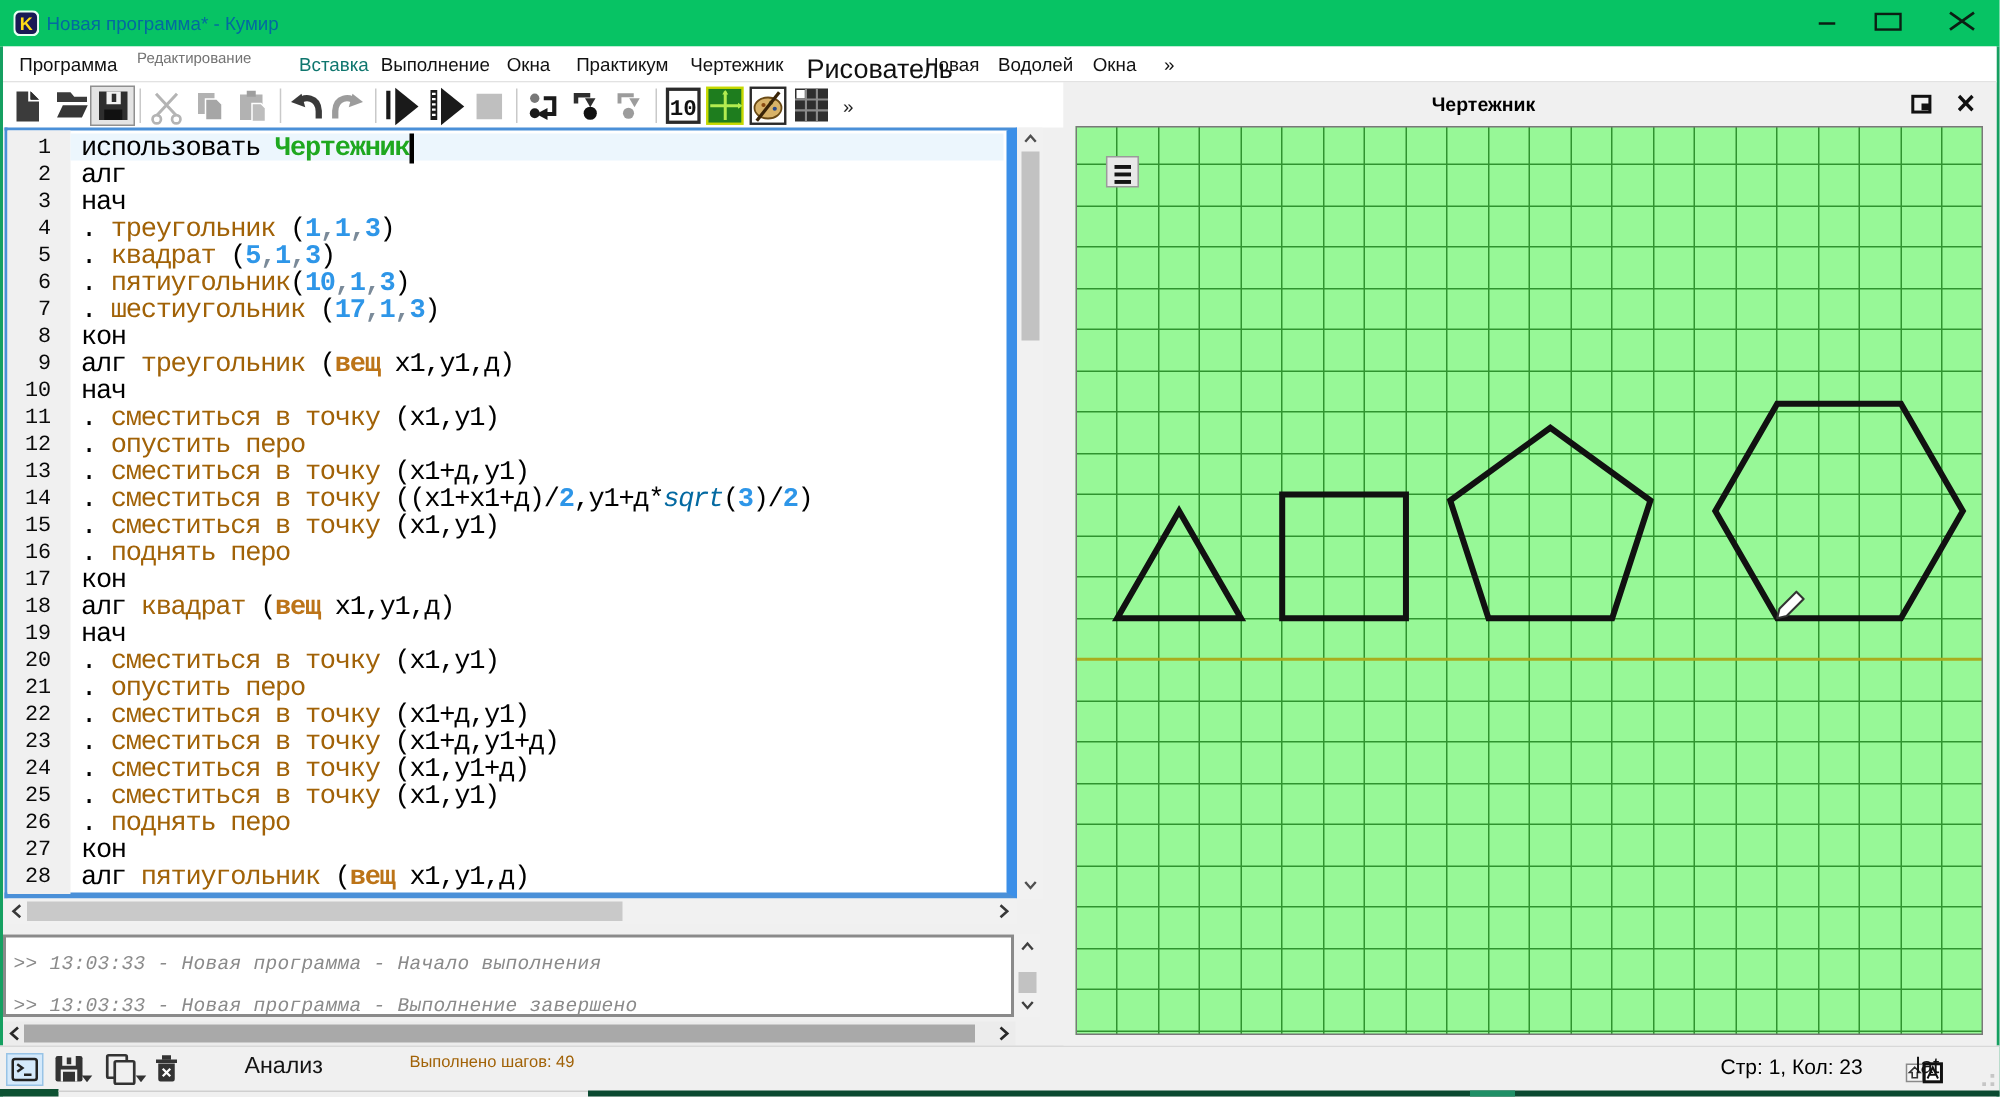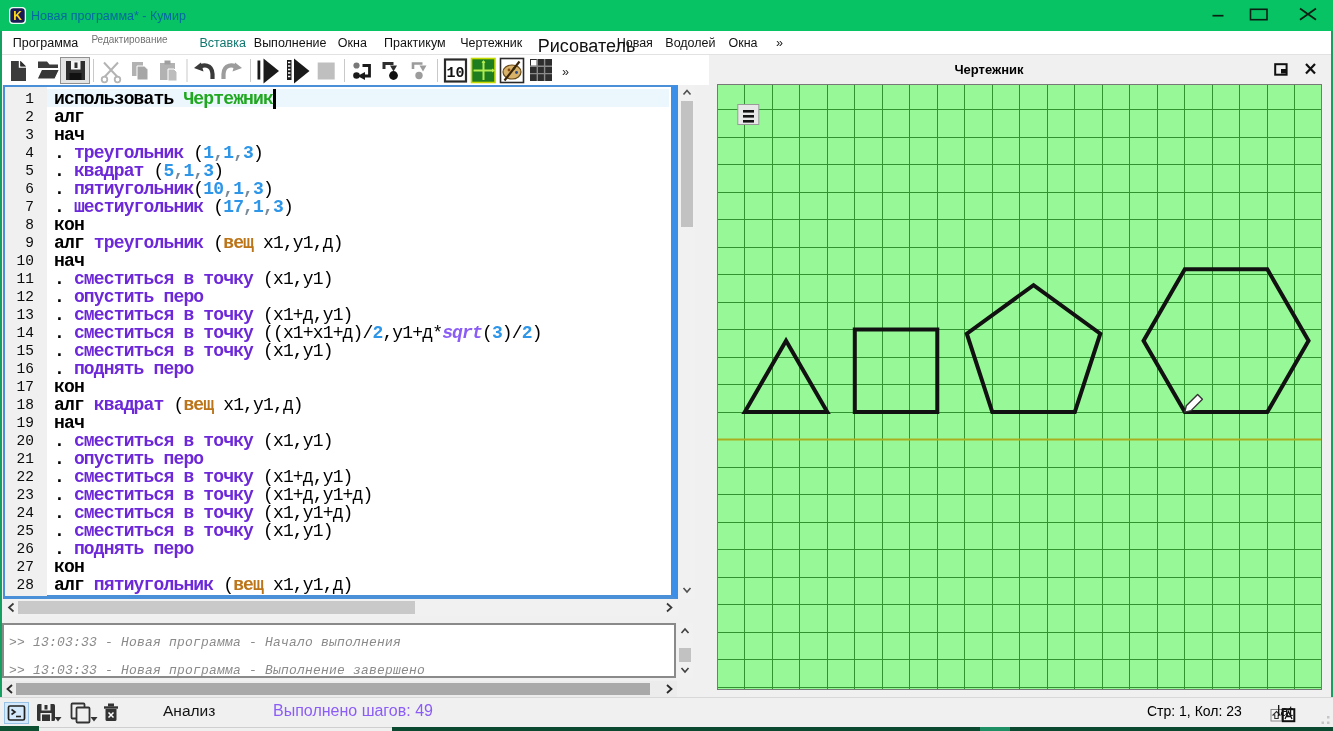--- a/index.html
+++ b/index.html
@@ -1,23 +1,23 @@
 <!DOCTYPE html>
 <html><head><meta charset="utf-8"><style>
 html,body{margin:0;padding:0}
 body{width:1333px;height:731px;position:relative;background:#f0f0f0;font-family:"Liberation Sans",sans-serif;overflow:hidden}
 .abs{position:absolute}
 pre{margin:0;font-family:"Liberation Mono",monospace}
 .code{font-size:18px;line-height:18px;letter-spacing:-0.85px;font-weight:normal;color:#000;white-space:pre}
-.kw{color:#000;font-weight:bold}
-.pr{color:#6d28d9;font-weight:bold}
+.kw{color:#000;font-weight:normal}
+.pr{color:#a16207;font-weight:normal}
 .nu{color:#2e96e8;font-weight:bold}
 .ty{color:#bc7418;font-weight:bold}
 .md{color:#1fa81f;font-weight:bold}
-.sq{color:#8b5cf6;font-weight:bold;font-style:italic}
+.sq{color:#0369a1;font-weight:normal;font-style:italic}
 .cm{color:#7a8a99;font-weight:bold}
 .lnum{font-size:14.5px;line-height:18px;font-weight:normal;color:#0a0a0a;text-align:right;white-space:pre}
 </style></head><body>
 
 <div class="abs" style="left:0;top:31px;width:2px;height:700px;background:#15a061"></div>
 <div class="abs" style="left:1331px;top:31px;width:2px;height:700px;background:#15a061"></div>
 
 <div class="abs" style="left:0;top:0;width:1333px;height:31px;background:#07c364"></div>
 <svg class="abs" style="left:9px;top:7px" width="17" height="17" viewBox="0 0 17 17">
 <rect x="0.5" y="0.5" width="16" height="16" rx="4" fill="#1a1a55" stroke="#e8fff2" stroke-width="1.6"></rect>
@@ -222,21 +222,21 @@
 <path d="M1276.5 14.5 L1280 18 L1278.2 18 L1278.2 21.5 L1274.8 21.5 L1274.8 18 L1273 18 Z" fill="none" stroke="#333" stroke-width="1.1"></path>
 <rect x="1282.8" y="12.2" width="11.5" height="12" fill="#fff" stroke="#111" stroke-width="2"></rect>
 <path d="M1285 22 L1288.5 14.5 L1292 22 M1286 19.5 h5" fill="none" stroke="#111" stroke-width="1.3"></path>
 <g fill="#c6c6c6">
       <rect x="1327" y="19" width="2.5" height="2.5"></rect>
       <rect x="1327" y="24.5" width="2.5" height="2.5"></rect>
       <rect x="1321.5" y="24.5" width="2.5" height="2.5"></rect>
     </g>
 </svg>
 <div class="abs" style="left:163px;top:702px;font-size:15.5px;color:#141414">Анализ</div>
-<div class="abs" style="left:273px;top:702px;font-size:16px;color:#8b5cf6">Выполнено шагов: 49</div>
+<div class="abs" style="left:273px;top:702px;font-size:11px;color:#a16207">Выполнено шагов: 49</div>
 <div class="abs" style="left:1147px;top:703px;font-size:14px;color:#000000">Стр: 1, Кол: 23</div>
 <div class="abs" style="left:1277px;top:702px;font-size:15px;color:#141414">lat</div>
 
 <div class="abs" style="left:709px;top:55px;width:622px;height:642px;background:#f0f0f0"></div>
 <div class="abs" style="left:934px;top:62px;width:110px;text-align:center;font-size:13px;font-weight:bold;color:#000">Чертежник</div>
 <svg class="abs" style="left:1270px;top:62px" width="50" height="15" viewBox="0 0 50 15">
 <rect x="5.2" y="2.2" width="11.4" height="10.5" fill="none" stroke="#111" stroke-width="2"></rect>
 <rect x="11" y="7" width="5.6" height="4.5" fill="#111"></rect>
 <path d="M36 2 l9 9.5 M45 2 l-9 9.5" stroke="#111" stroke-width="2.2" fill="none"></path>
 </svg>

